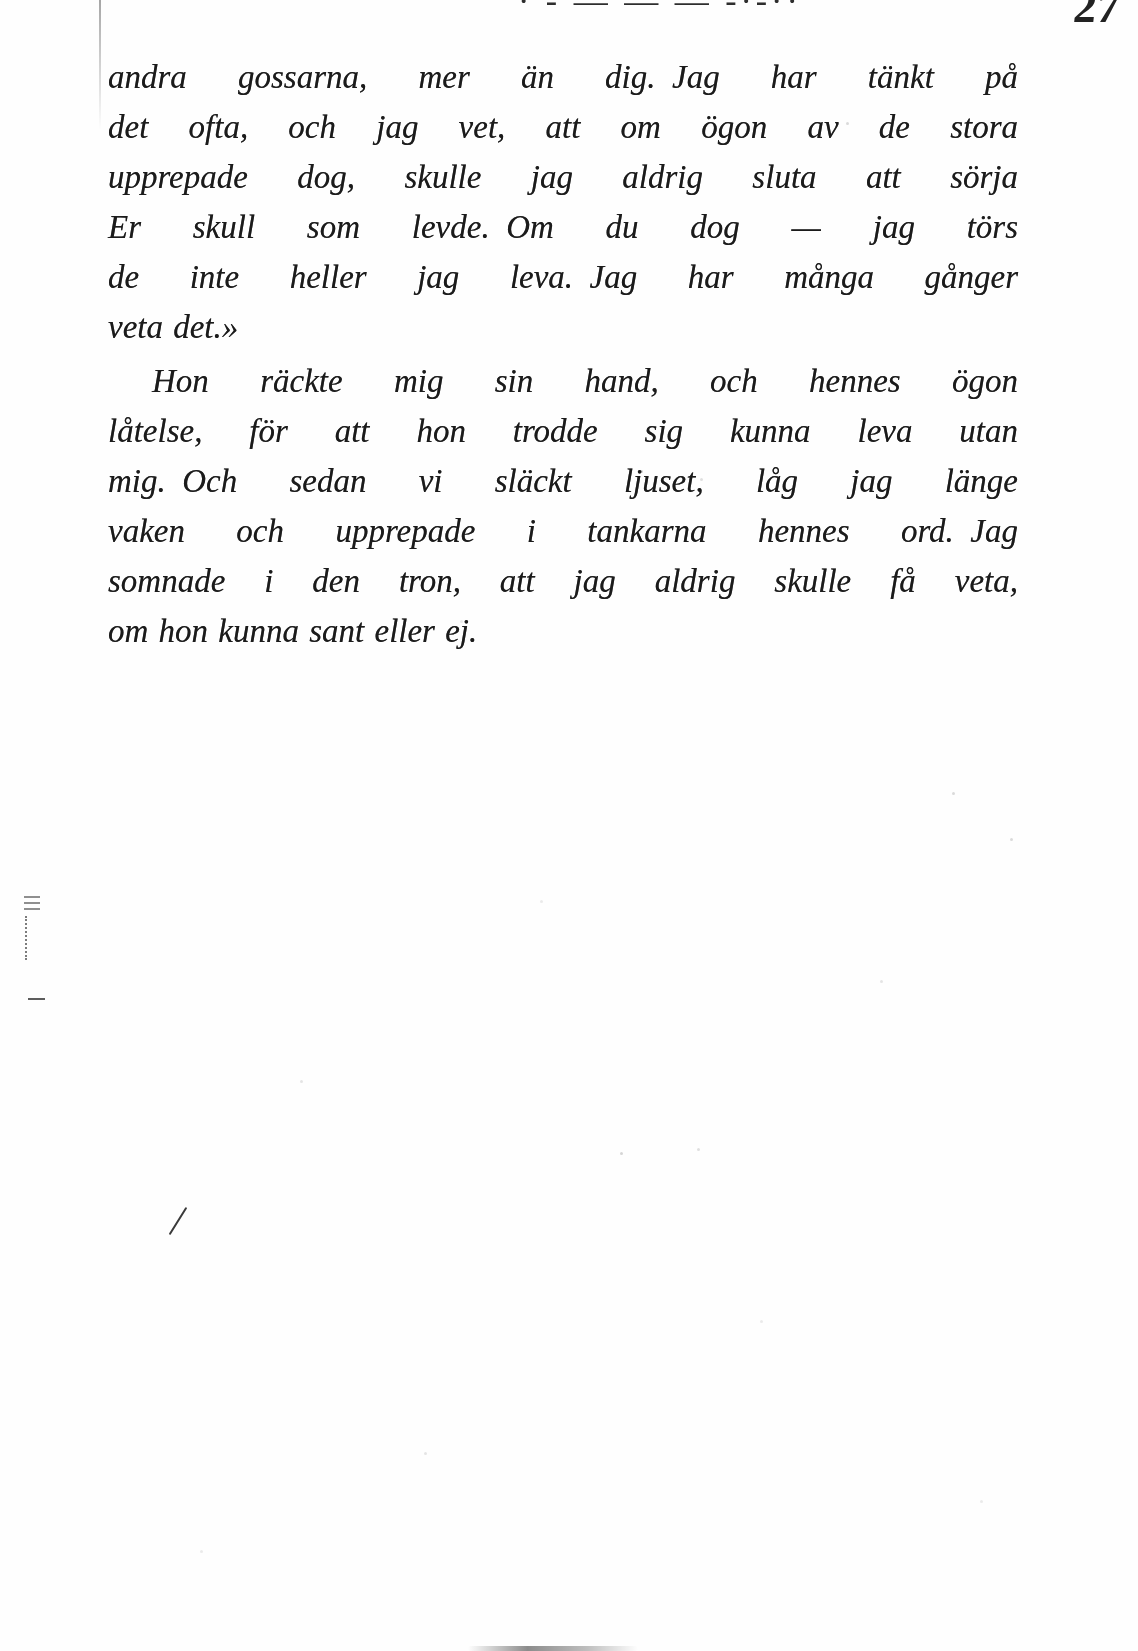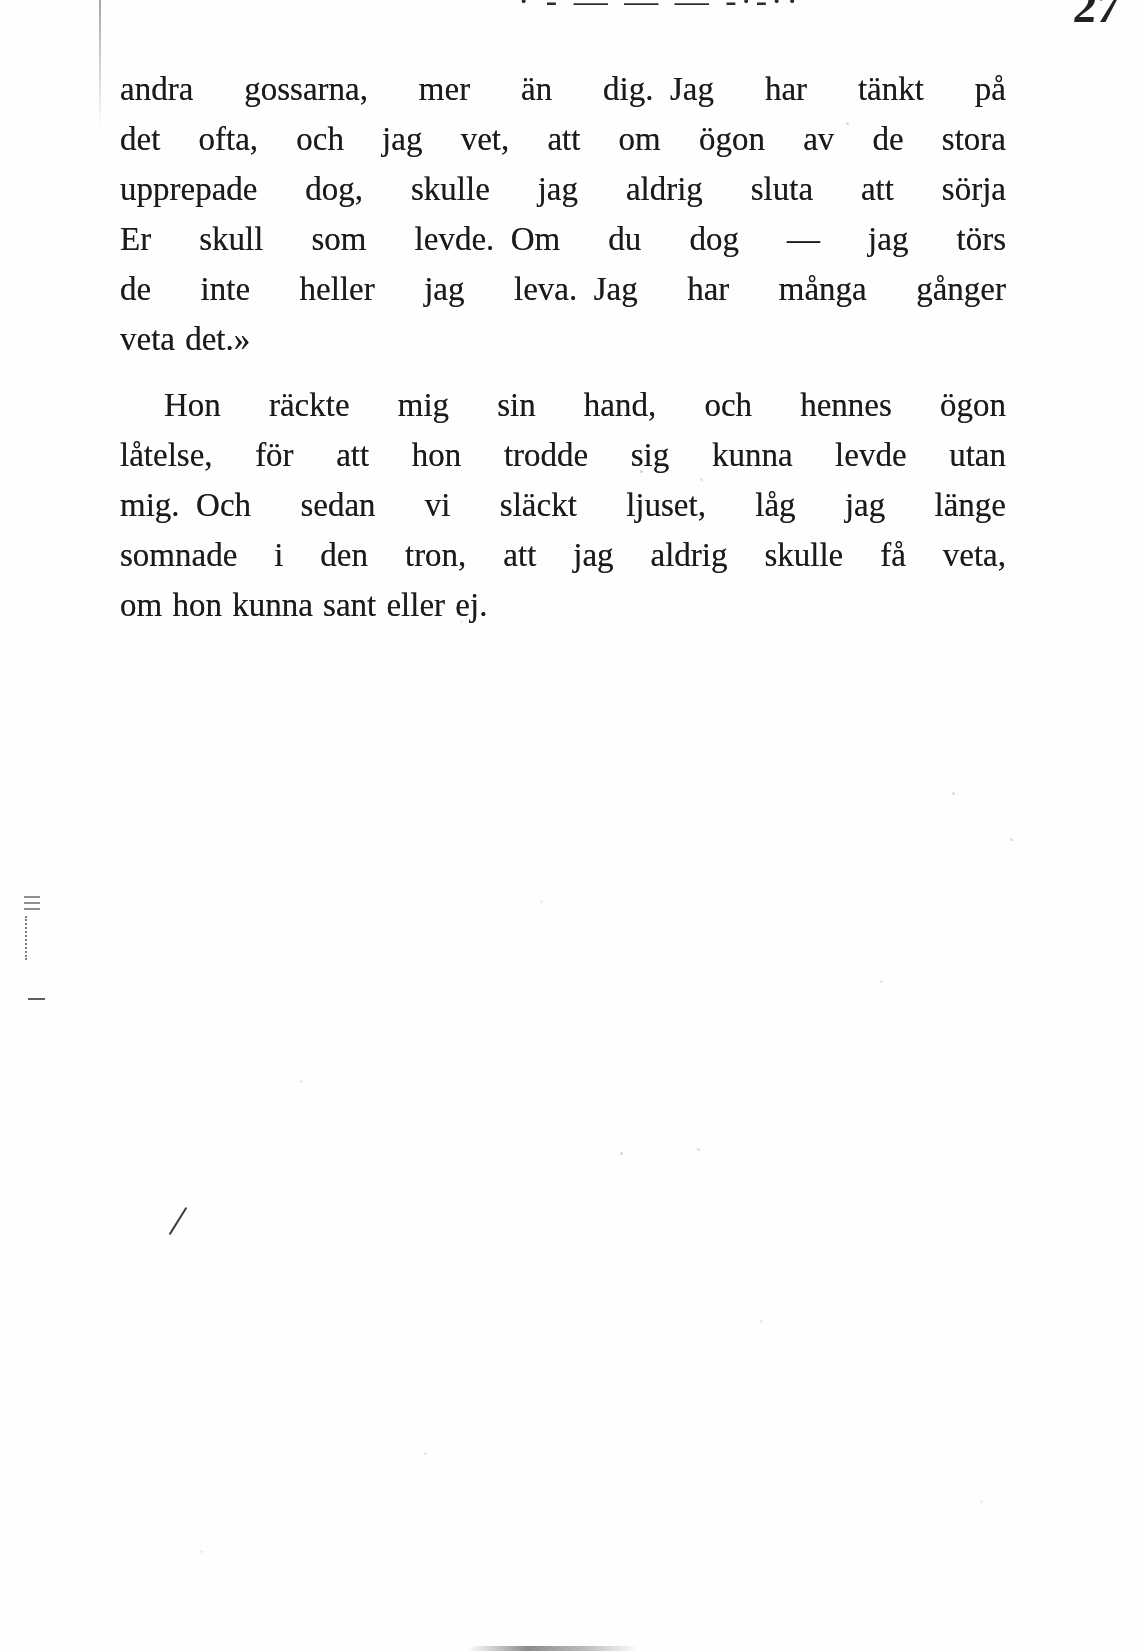--- a/index.html
+++ b/index.html
@@ -38,21 +38,21 @@
     transform: skewX(-6deg);
   }
 
   
   .text-block {
     position: absolute;
     top: 48px;
     left: 104px;
     width: 918px;
   }
-  .para { margin: 16px; padding: 0; }
+  .para { margin: 4px; padding: 0; font-style: italic; }
   .line {
     font-size: 33px;
     line-height: 50px;
     height: 50px;
     text-align: justify;
     text-align-last: justify;
     word-spacing: 2px;
     text-shadow: 0 0 0.5px rgba(20,20,20,0.65);
     white-space: nowrap;
   }
@@ -162,22 +162,23 @@
       <div class="line">andra gossarna, mer än dig. Jag har tänkt på</div>
       <div class="line">det ofta, och jag vet, att om ögon av de stora</div>
       <div class="line">upprepade dog, skulle jag aldrig sluta att sörja</div>
       <div class="line">Er skull som levde. Om du dog — jag törs</div>
       <div class="line">de inte heller jag leva. Jag har många gånger</div>
       <div class="line last">veta det.»</div>
     </div>
 
     <div class="para">
       <div class="line indent">Hon räckte mig sin hand, och hennes ögon</div>
-      <div class="line">låtelse, för att hon trodde sig kunna levde utan</div>
+      <div class="line">låtelse, för att hon trodde sig kunna leva utan</div>
       <div class="line">mig. Och sedan vi släckt ljuset, låg jag länge</div>
+      <div class="line">vaken och upprepade i tankarna hennes ord. Jag</div>
       <div class="line">somnade i den tron, att jag aldrig skulle få veta,</div>
       <div class="line last">om hon kunna sant eller ej.</div>
     </div>
 
   </div>
 
   <div class="marks-equal">
     <div class="bar"></div>
     <div class="bar"></div>
     <div class="bar"></div>

